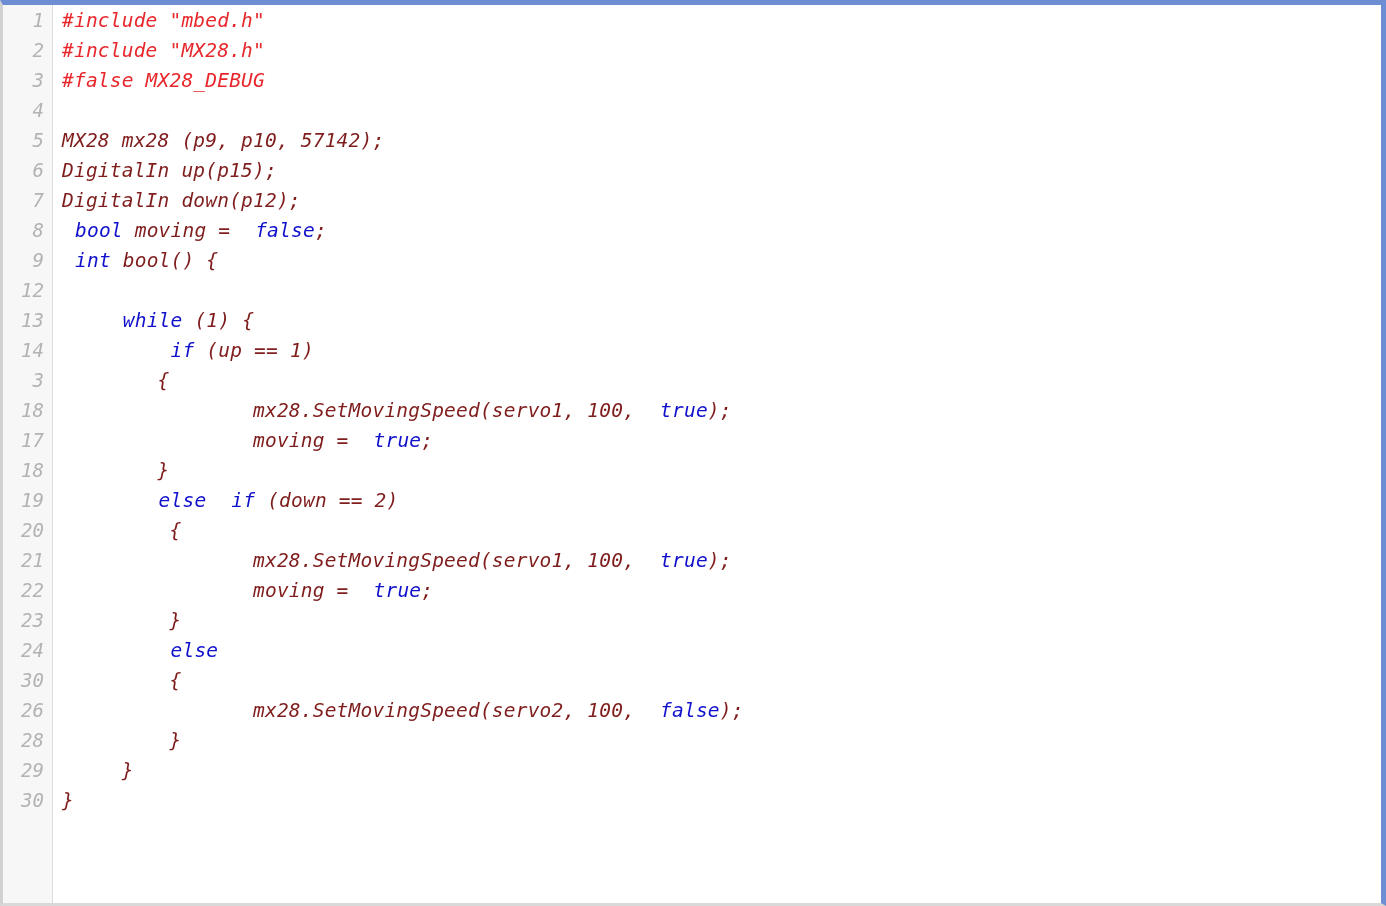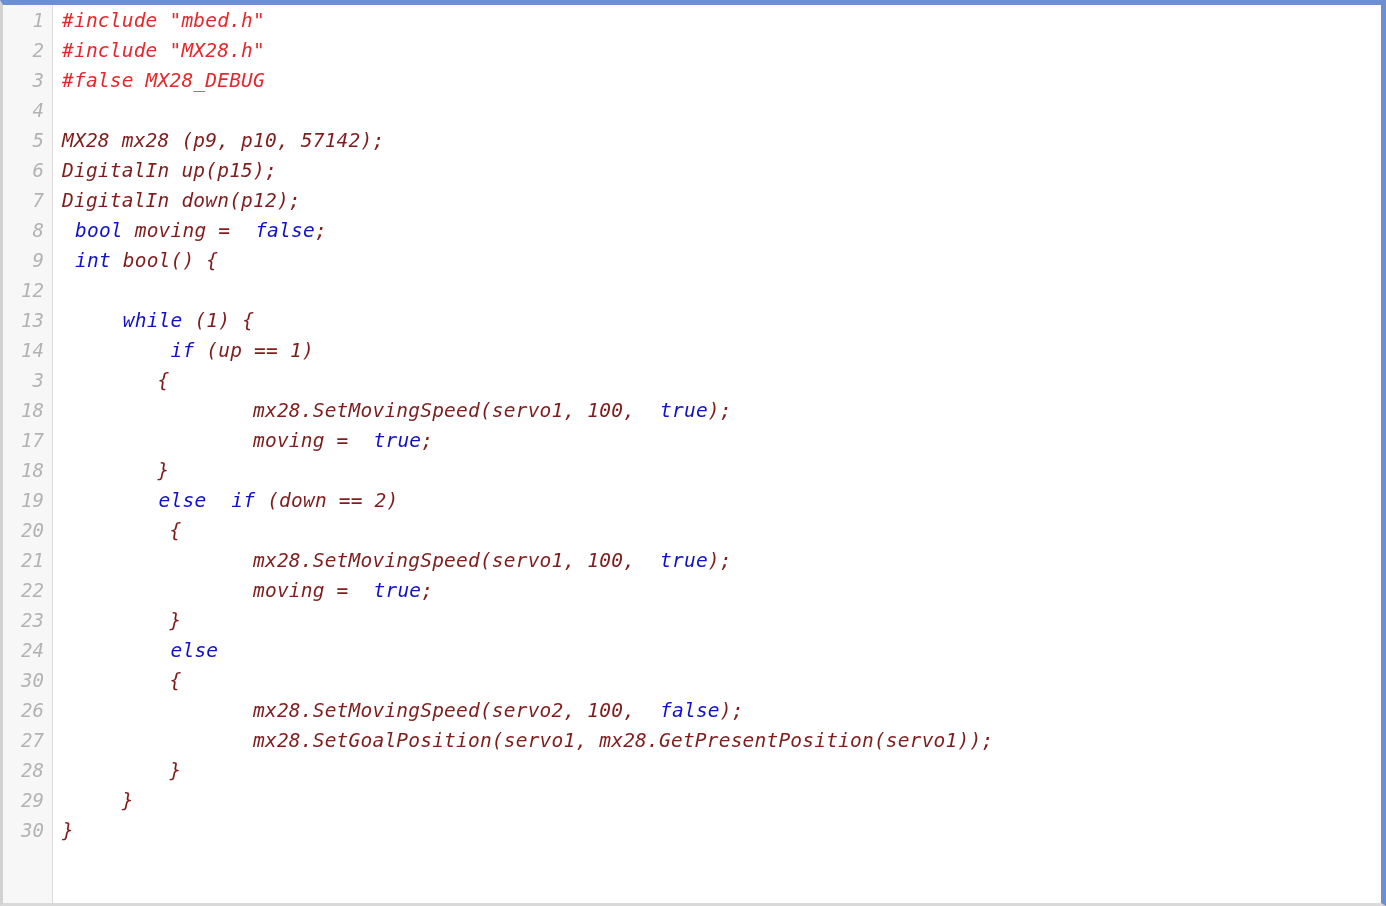--- a/index.html
+++ b/index.html
@@ -119,19 +119,18 @@
         <div class="code-line"><span class="ln">17</span><span class="src"><span class="tok-id">                moving = </span><span class="tok-kw">true</span><span class="tok-id">;</span></span></div>
         <div class="code-line"><span class="ln">18</span><span class="src"><span class="tok-id">        }</span></span></div>
         <div class="code-line"><span class="ln">19</span><span class="src"><span class="tok-id">       </span><span class="tok-kw">else</span><span class="tok-id"> </span><span class="tok-kw">if</span><span class="tok-id"> (down == 2)</span></span></div>
         <div class="code-line"><span class="ln">20</span><span class="src"><span class="tok-id">         {</span></span></div>
         <div class="code-line"><span class="ln">21</span><span class="src"><span class="tok-id">                mx28.SetMovingSpeed(servo1, 100, </span><span class="tok-kw">true</span><span class="tok-id">);</span></span></div>
         <div class="code-line"><span class="ln">22</span><span class="src"><span class="tok-id">                moving = </span><span class="tok-kw">true</span><span class="tok-id">;</span></span></div>
         <div class="code-line"><span class="ln">23</span><span class="src"><span class="tok-id">         }</span></span></div>
         <div class="code-line"><span class="ln">24</span><span class="src"><span class="tok-id">        </span><span class="tok-kw">else</span></span></div>
         <div class="code-line"><span class="ln">30</span><span class="src"><span class="tok-id">         {</span></span></div>
         <div class="code-line"><span class="ln">26</span><span class="src"><span class="tok-id">                mx28.SetMovingSpeed(servo2, 100, </span><span class="tok-kw">false</span><span class="tok-id">);</span></span></div>
-        <div class="code-line"><span class="ln">27</span><span class="src"><span class="tok-id">                mx28.SetGoalPosition(servo1, mx28.GetPresentPosition(servo1));</span></span></div>
         <div class="code-line"><span class="ln">28</span><span class="src"><span class="tok-id">         }</span></span></div>
         <div class="code-line"><span class="ln">29</span><span class="src"><span class="tok-id">     }</span></span></div>
         <div class="code-line"><span class="ln">30</span><span class="src"><span class="tok-id">}</span></span></div>
       </div>
   </div>
 </div>
 
 </body></html>

